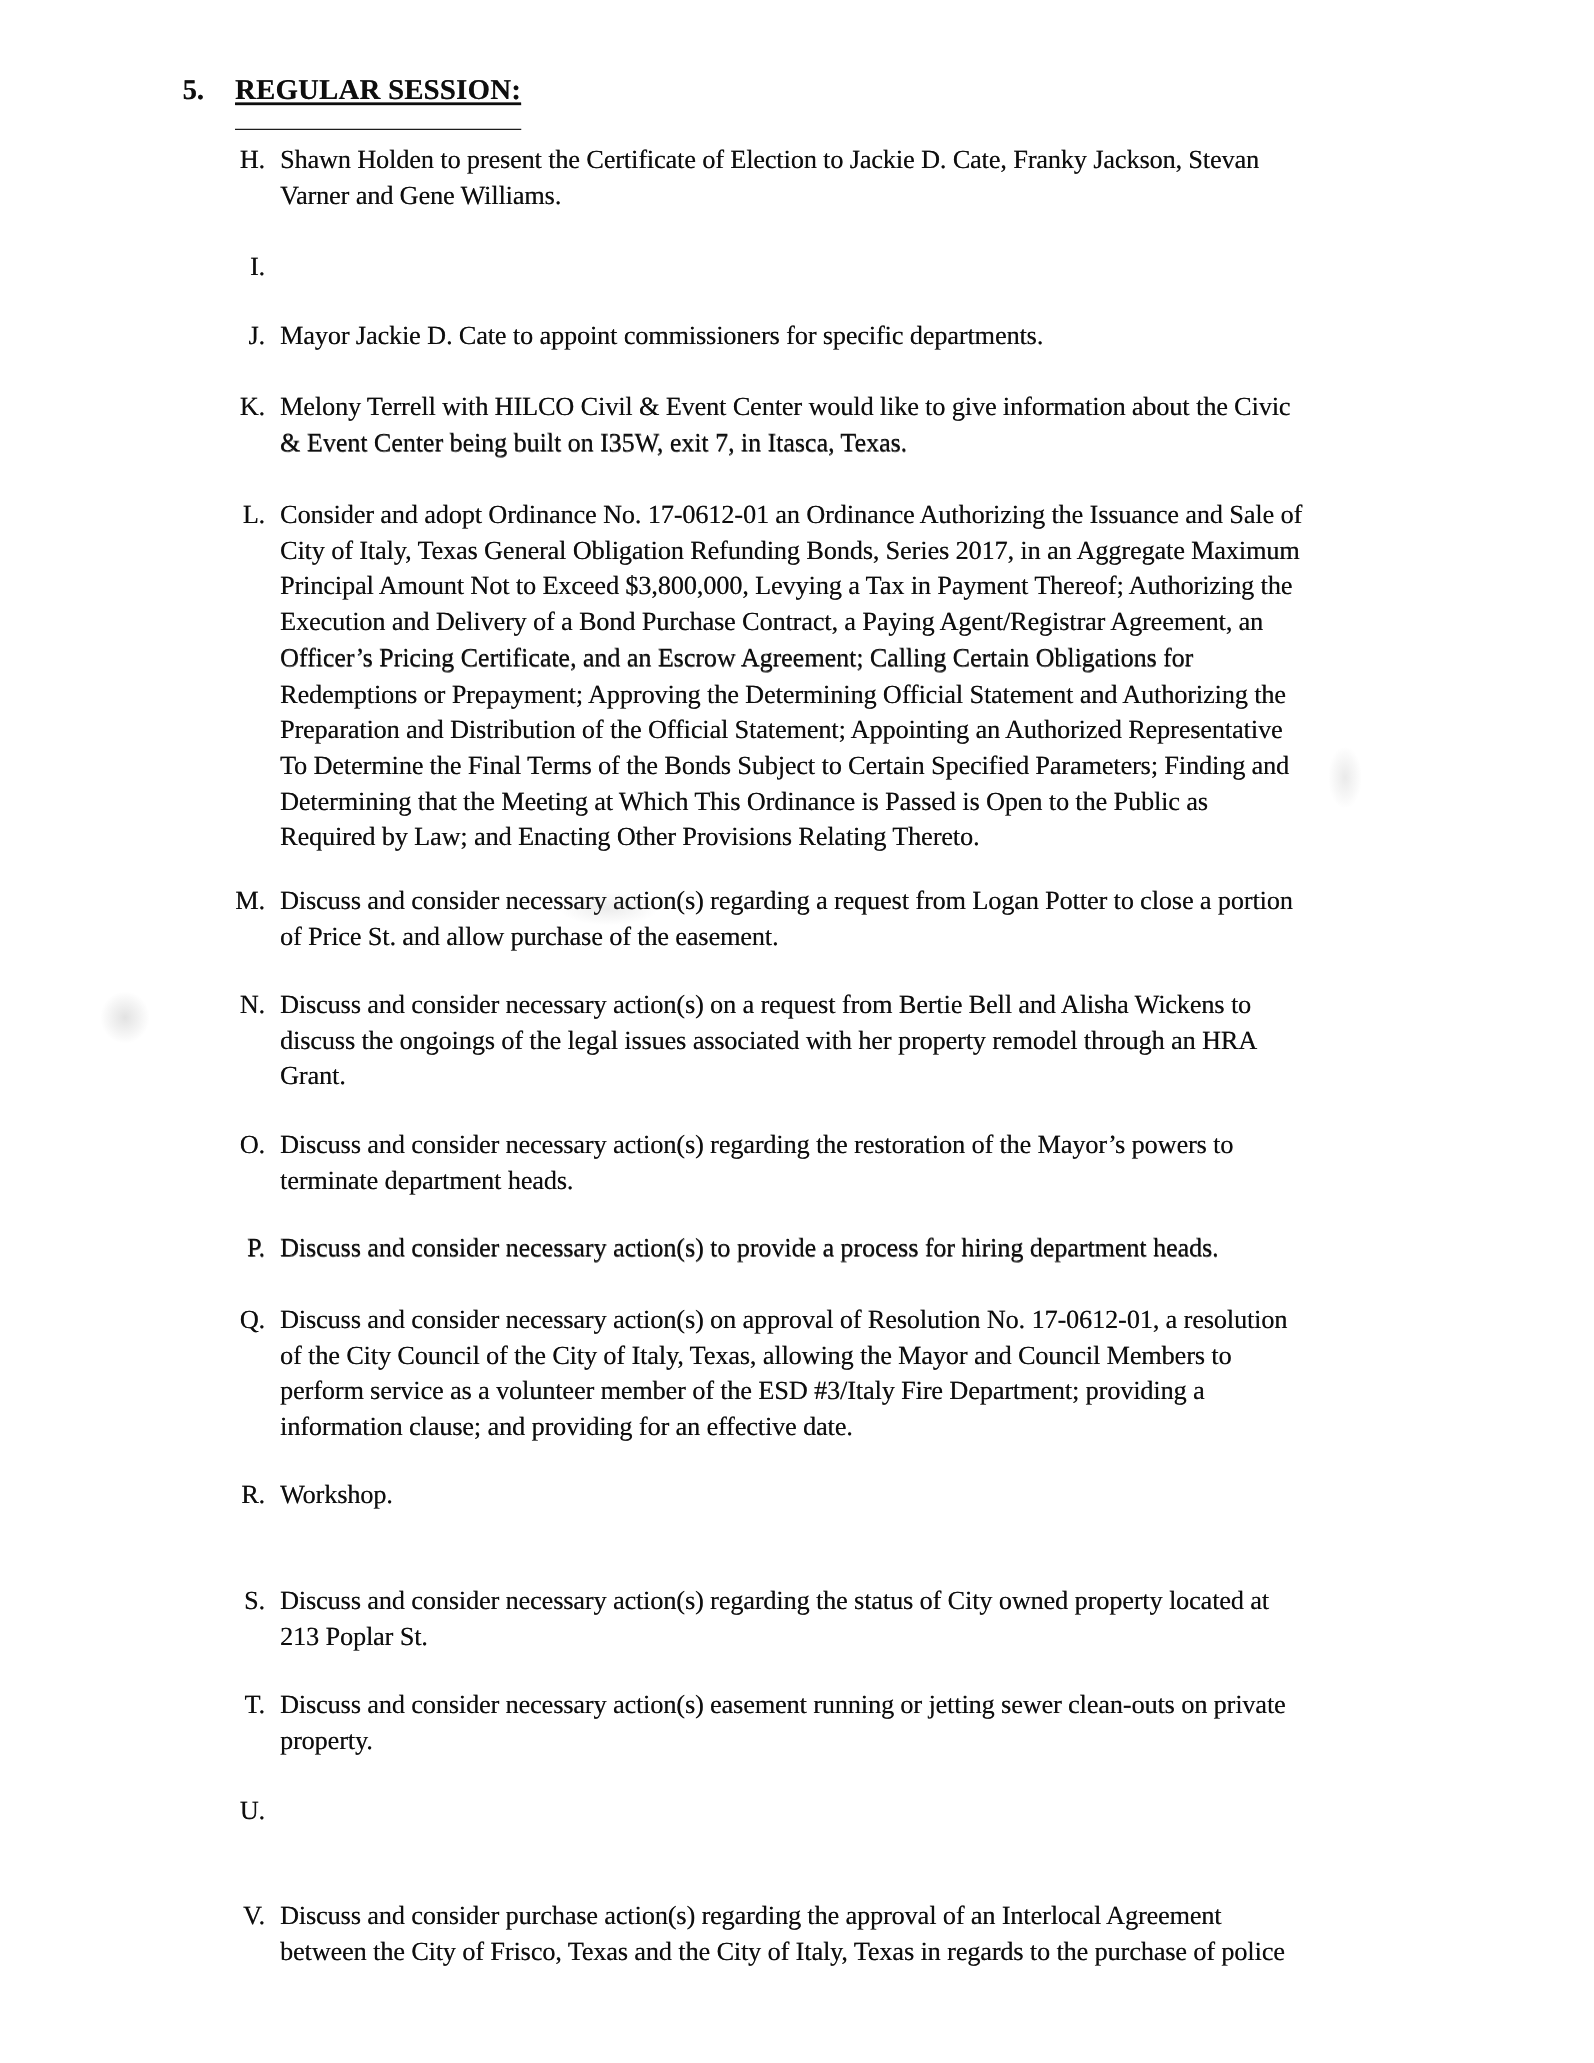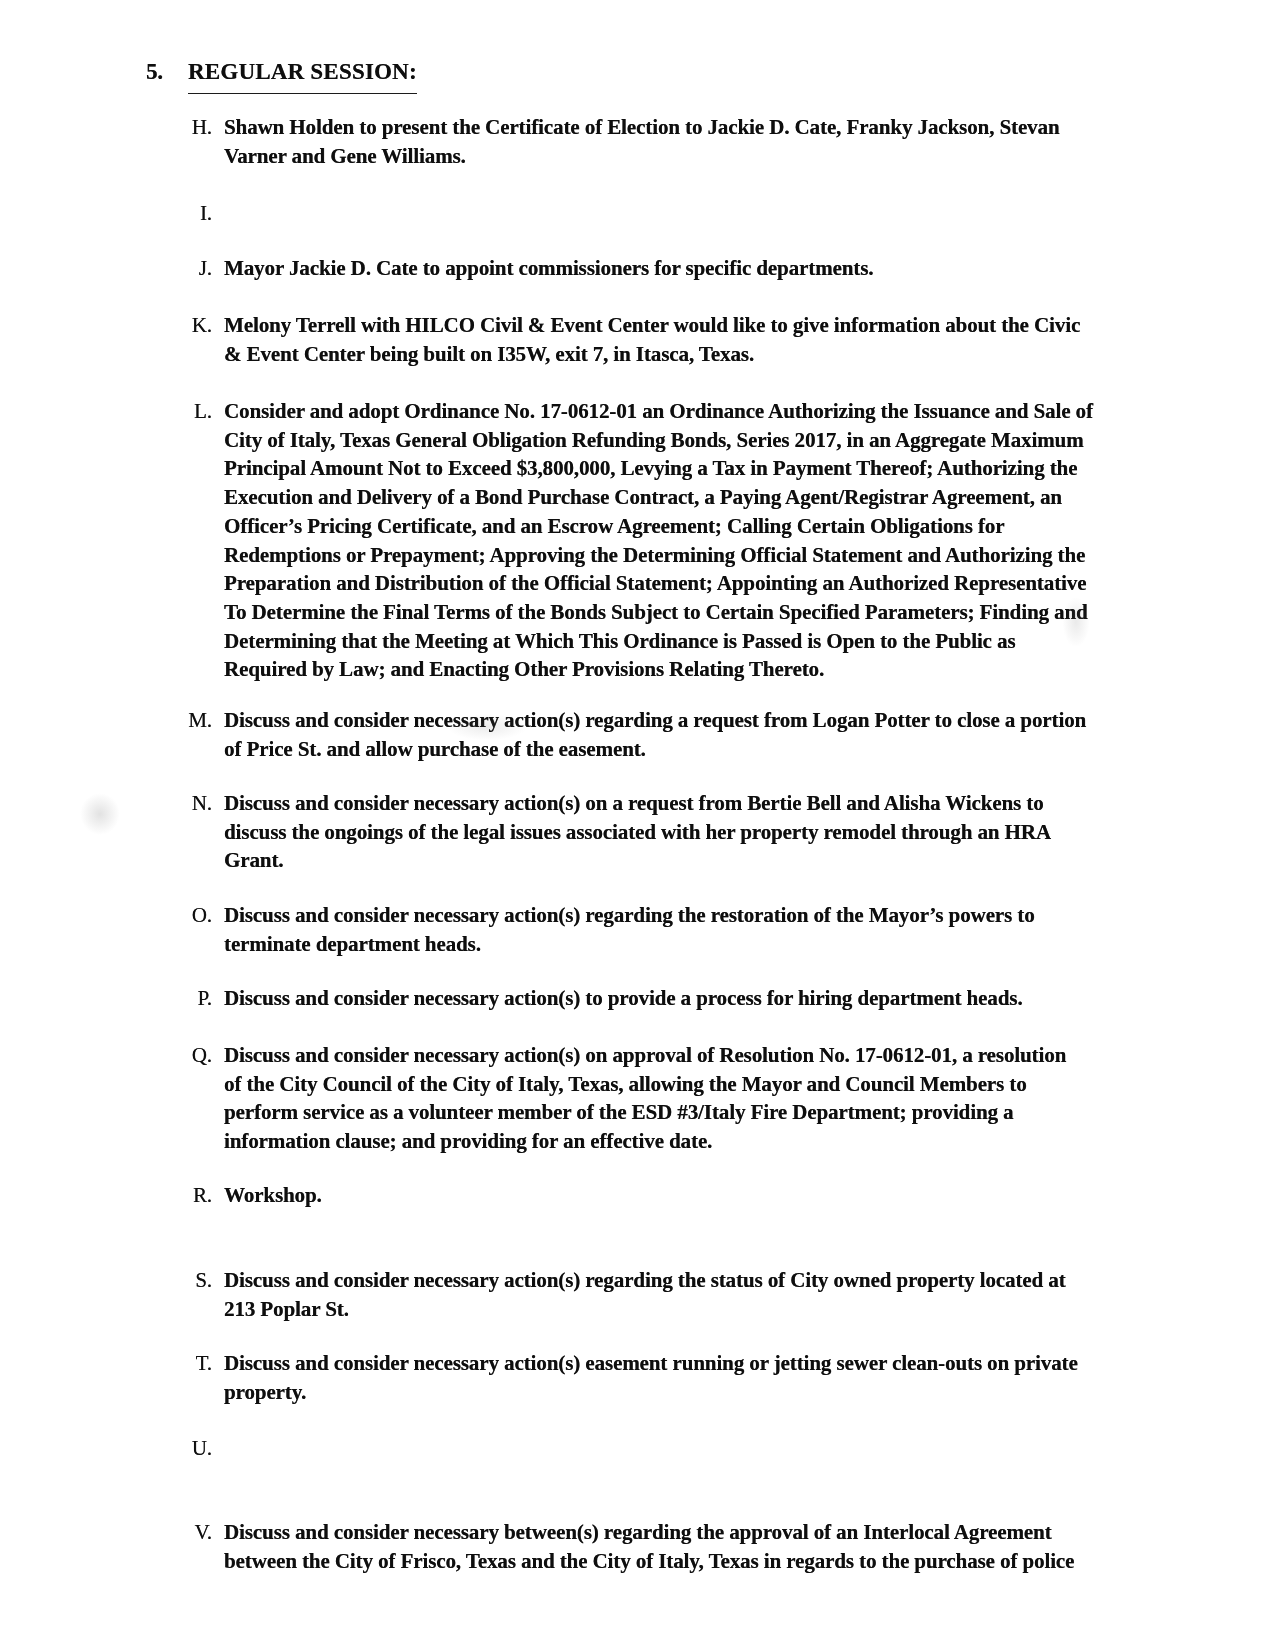--- a/index.html
+++ b/index.html
@@ -14,34 +14,35 @@
   }
   .section-header{
     position:absolute;top:58px;left:0;right:0;
     display:flex;align-items:flex-start;
     font-size:23px;font-weight:bold;line-height:28.7px;
     letter-spacing:-0.1px;
   }
   .section-number{width:163px;text-align:right;flex:none;}
   .section-title{
     margin-left:25px;
+    text-decoration:underline;
     text-decoration-thickness:2px;
     text-underline-offset:3px;
     border-bottom:1.6px solid #1c1c1c;
-    padding-bottom:6px;
+    padding-bottom:16px;
     letter-spacing:0.2px;
   }
   .item{
     position:absolute;left:0;right:0;
     display:flex;align-items:flex-start;
     font-size:21px;line-height:28.7px;letter-spacing:-0.1px;
   }
   .item .letter{width:212px;text-align:right;flex:none;}
   .item .lines{margin-left:12px;flex:1 1 auto;}
-  .item .line{white-space:pre;font-weight:bold;}
+  .item .line{white-space:pre;}
   .smudge{position:absolute;pointer-events:none;}
   .smudge-1{
     left:80px;top:793px;width:40px;height:42px;
     background:radial-gradient(ellipse at center, rgba(110,110,110,0.20), rgba(110,110,110,0.0) 70%);
   }
   .smudge-2{
     left:448px;top:714px;width:78px;height:26px;
     background:radial-gradient(ellipse at center, rgba(120,120,120,0.14), rgba(120,120,120,0.0) 72%);
   }
   .smudge-3{
@@ -154,21 +155,21 @@
           <div class="line">Discuss and consider necessary action(s) easement running or jetting sewer clean-outs on private</div>
           <div class="line">property.</div>
         </div>
       </div>
       <div class="item" style="top: 1434px;">
         <span class="letter">U.</span>
       </div>
       <div class="item" style="top: 1518px;">
         <span class="letter">V.</span>
         <div class="lines">
-          <div class="line">Discuss and consider necessary between(s) regarding the approval of an Interlocal Agreement</div>
+          <div class="line">Discuss and consider purchase action(s) regarding the approval of an Interlocal Agreement</div>
           <div class="line">between the City of Frisco, Texas and the City of Italy, Texas in regards to the purchase of police</div>
         </div>
       </div>
     </div>
 
   <div class="smudge smudge-1"></div>
   <div class="smudge smudge-2"></div>
   <div class="smudge smudge-3"></div>
 </div>
 

